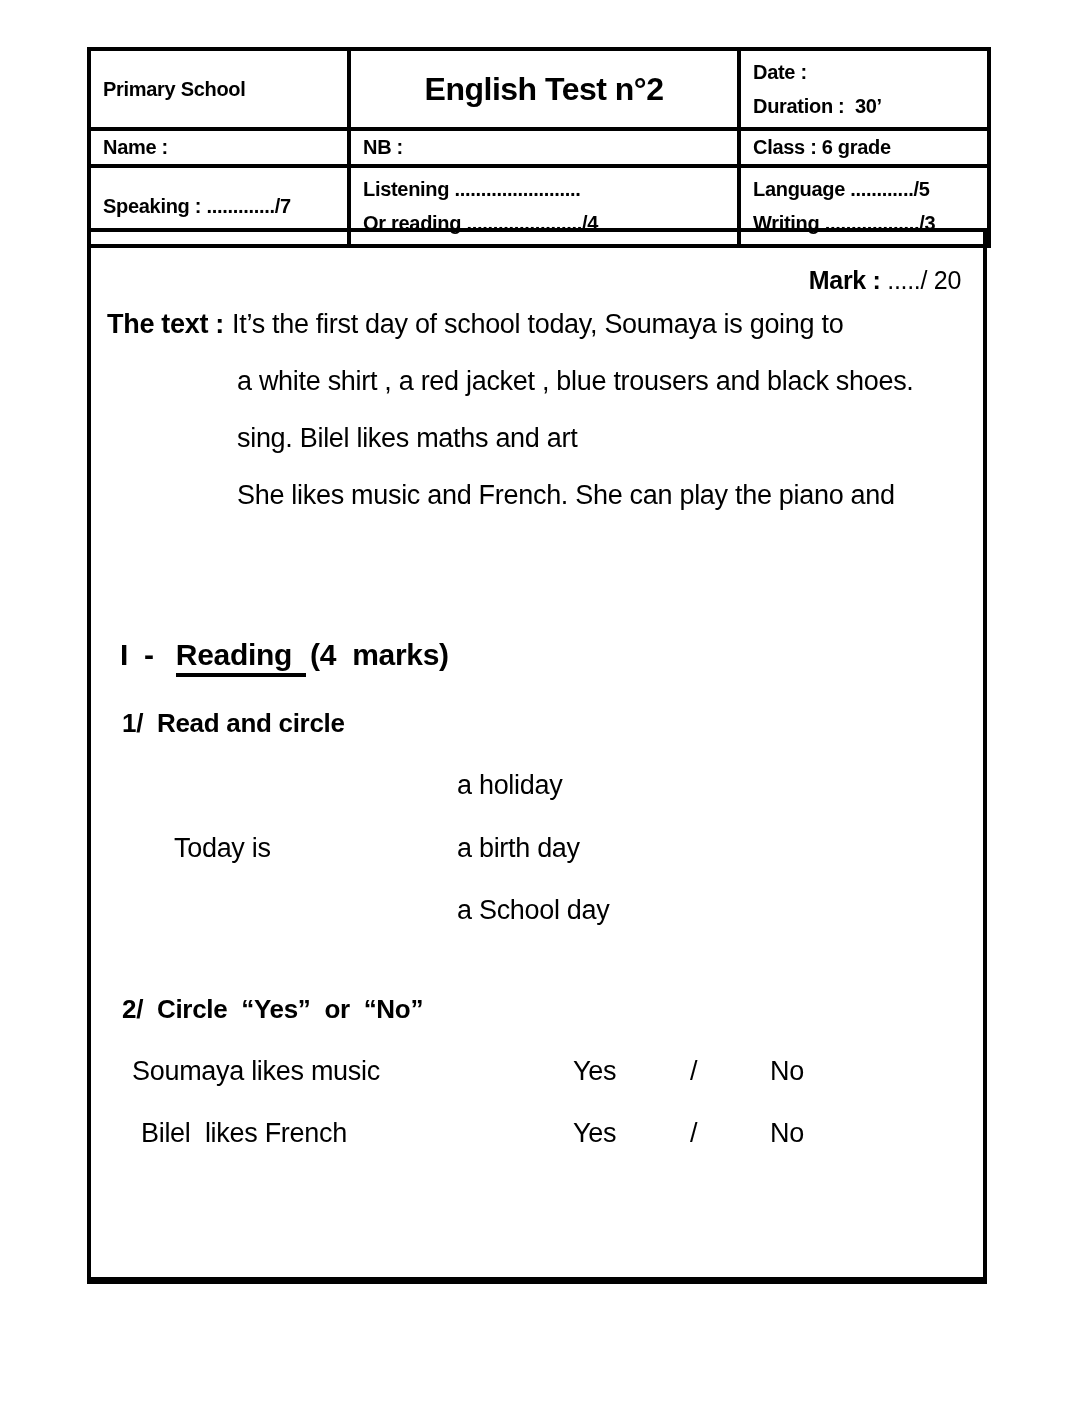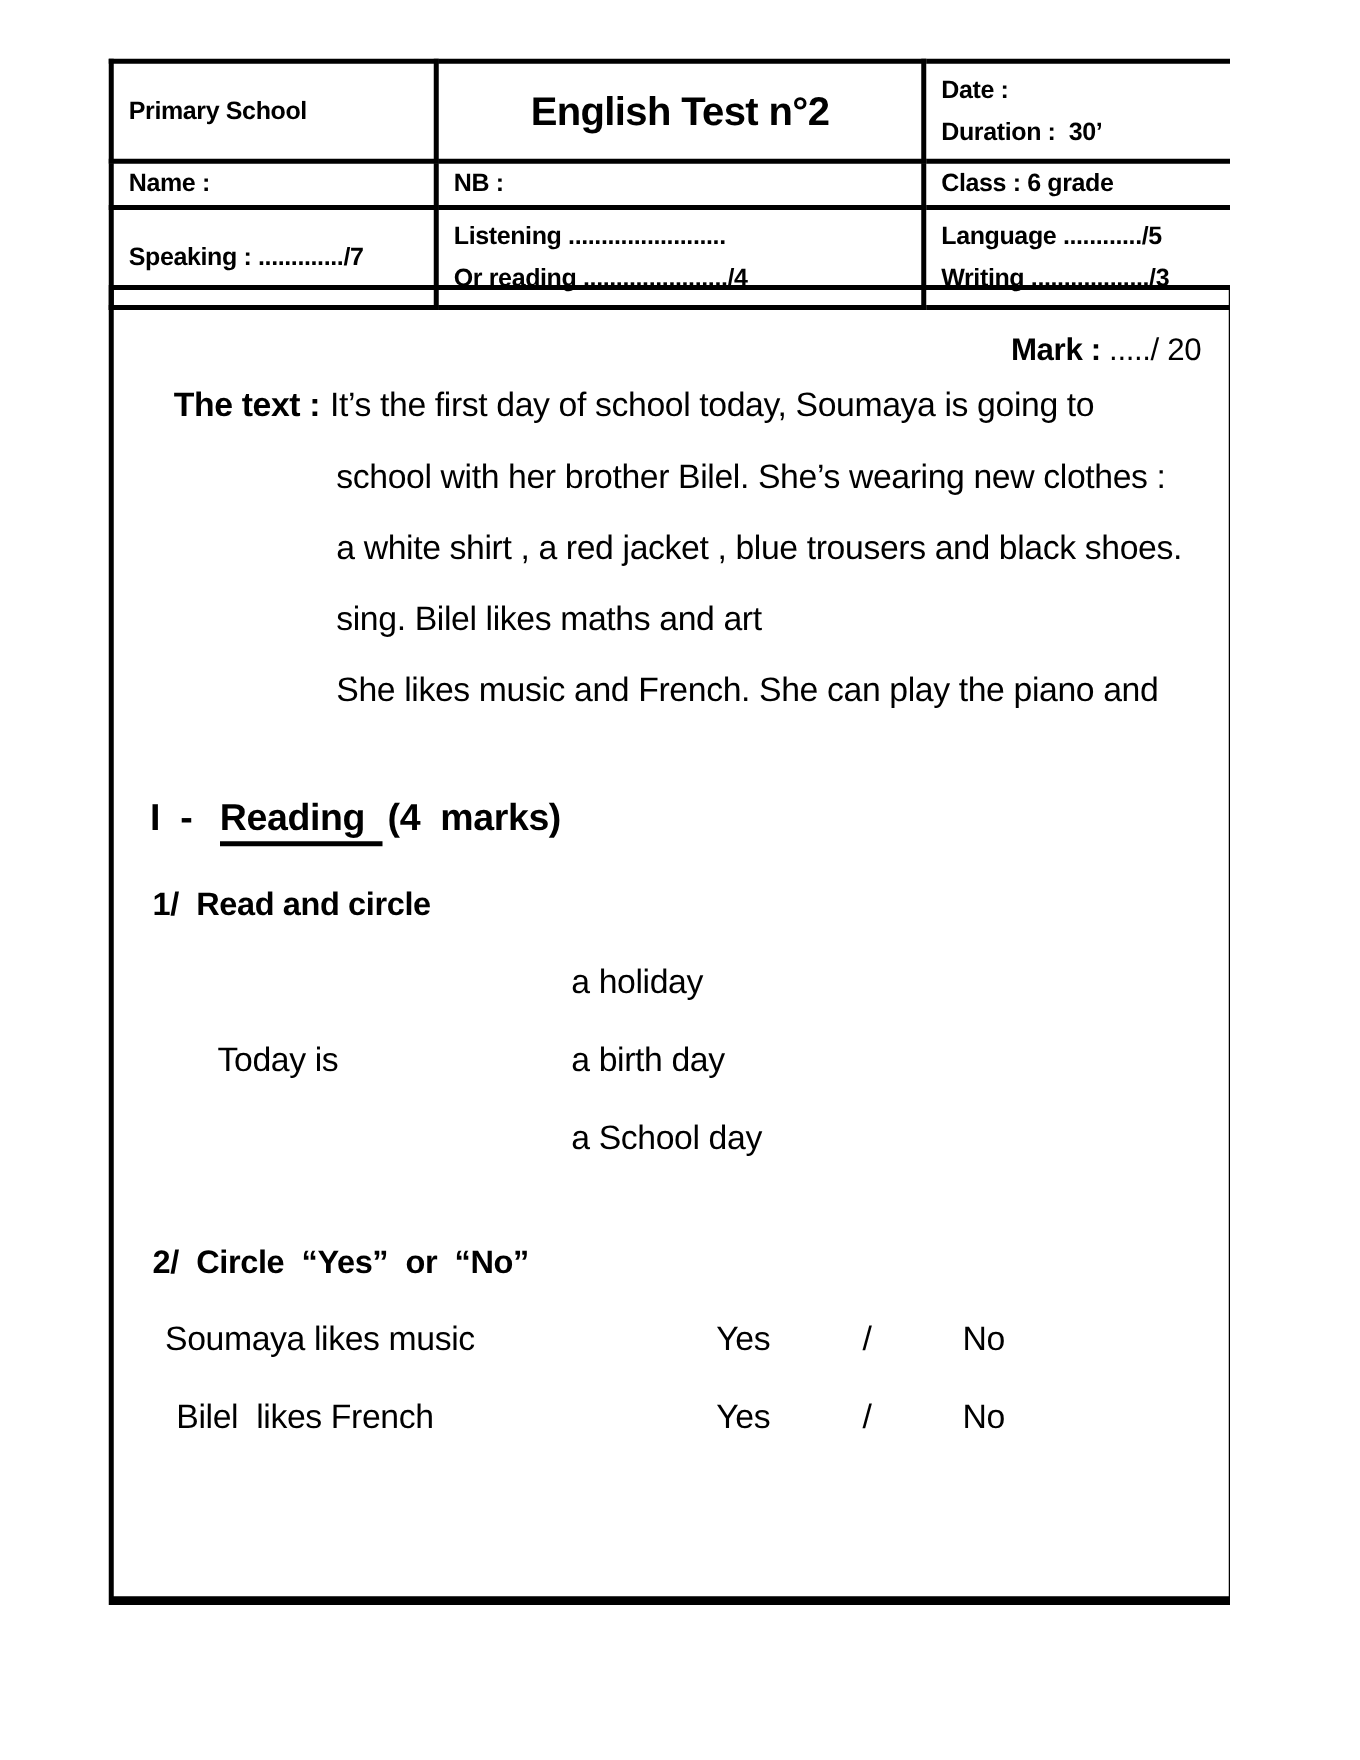--- a/index.html
+++ b/index.html
@@ -1,19 +1,19 @@
 <!DOCTYPE html>
 <html><head>
 <meta charset="utf-8">
 <style>
   * { margin:0; padding:0; box-sizing:border-box; }
   html,body { background:#ffffff; }
   .page {
     position:relative;
-    width:984px; height:1408px;
+    width:1088px; height:1408px;
     background:#ffffff;
     font-family:"Liberation Sans", sans-serif;
     color:#000;
     letter-spacing:-0.3px;
     overflow:hidden;
   }
   .b { font-weight:bold; }
   .pre { white-space:pre; }
 
   
@@ -43,21 +43,21 @@
     border:4px solid #000;
     border-bottom-width:7px;
   }
   .mark-line {
     position:absolute; top:34px; right:22px;
     font-size:25px;
   }
 
   .textpar {
     position:absolute; top:64px; left:0; right:6px;
-    font-size:27px; line-height:57px;margin-left:32px;
+    font-size:27px; line-height:57px;
   }
   .tline.l0 { padding-left:16px; }
   .tline.ind { padding-left:146px; }
   .tline .lbl { margin-right:8px; }
 
   .sec-head {
     position:absolute; top:406px; left:29px;
     font-size:30px; font-weight:bold;
   }
   .sec-head .numeral { margin-right:22px; }
@@ -144,21 +144,20 @@
 
     <div class="mark-line">
       <span class="b">Mark :</span>
       <span class="pre">...../ 20</span>
     </div>
 
     <div class="textpar">
       <div class="tline l0">
         <span class="b lbl">The text :</span><span>It’s the first day of  school today, Soumaya is going to</span>
       </div>
-      <div class="tline ind">school with her brother Bilel. She’s wearing new clothes :</div>
       <div class="tline ind">a white shirt , a red jacket , blue trousers and black shoes.</div>
       <div class="tline ind">sing. Bilel likes maths and art</div>
       <div class="tline ind">She likes music and French. She can play the piano and</div>
     </div>
 
     <div class="sec-head">
       <span class="numeral pre">I  -</span><span class="u">Reading</span><span class="marks pre">(4  marks)</span>
     </div>
 
     <div class="q-label q1 pre">1/  Read and circle</div>

